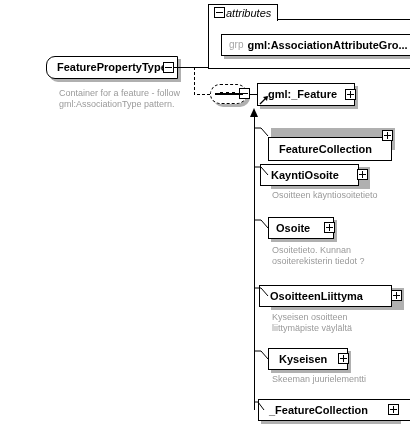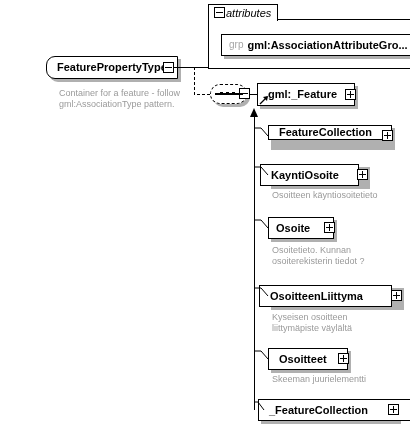--- a/index.html
+++ b/index.html
@@ -112,21 +112,21 @@
 
   <div class="toggler" style="left:207px;top:88px;"></div>
 
   <div class="shadow" style="left:228px;top:86px;width:98px;height:23px;"></div>
   <div class="nodebox" style="left:225px;top:83px;width:98px;height:23px;padding-left:10px;">
     <span class="label">gml:_Feature</span>
   </div>
   <div class="toggler plus" style="left:313px;top:89px;"></div>
 
   <div class="shadow" style="left:239px;top:128px;width:124px;height:22px;"></div>
-  <div class="nodebox" style="left:236px;top:125px;width:124px;height:15px;padding-left:10px;text-align:center;">
+  <div class="nodebox" style="left:236px;top:137px;width:124px;height:24px;padding-left:10px;text-align:center;">
     <span class="label">FeatureCollection</span>
   </div>
   <div class="toggler plus" style="left:350px;top:130px;"></div>
 
   <div class="shadow" style="left:239px;top:167px;width:99px;height:22px;"></div>
   <div class="nodebox" style="left:228px;top:164px;width:99px;height:22px;padding-left:10px;">
     <span class="label">KayntiOsoite</span>
   </div>
   <div class="toggler plus" style="left:325px;top:169px;"></div>
   <div class="anno" style="left:240px;top:190px;width:160px;">Osoitteen käyntiosoitetieto</div>
@@ -142,21 +142,21 @@
   <div class="shadow" style="left:239px;top:288px;width:133px;height:22px;"></div>
   <div class="nodebox" style="left:227px;top:285px;width:133px;height:22px;padding-left:10px;">
     <span class="label">OsoitteenLiittyma</span>
   </div>
   <div class="toggler plus" style="left:359px;top:290px;"></div>
   <div class="anno" style="left:240px;top:312px;width:160px;">Kyseisen osoitteen
 liittymäpiste väylältä</div>
 
   <div class="shadow" style="left:239px;top:351px;width:80px;height:22px;"></div>
   <div class="nodebox" style="left:236px;top:348px;width:80px;height:22px;padding-left:10px;">
-    <span class="label">Osoitteet</span>
+    <span class="label">Kyseisen</span>
   </div>
   <div class="toggler plus" style="left:306px;top:353px;"></div>
   <div class="anno" style="left:240px;top:374px;width:160px;">Skeeman juurielementti</div>
 
   <div class="shadow" style="left:229px;top:402px;width:140px;height:22px;"></div>
   <div class="nodebox" style="left:226px;top:399px;width:157px;height:22px;padding-left:10px;">
     <span class="label">_FeatureCollection</span>
   </div>
   <div class="toggler plus" style="left:356px;top:404px;"></div>
 

